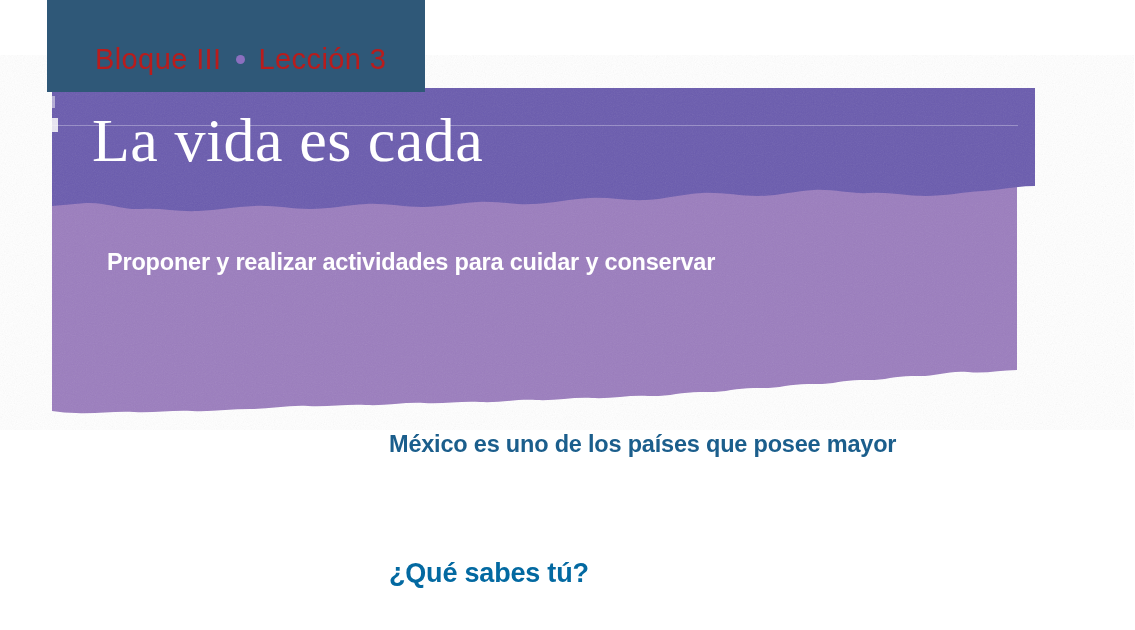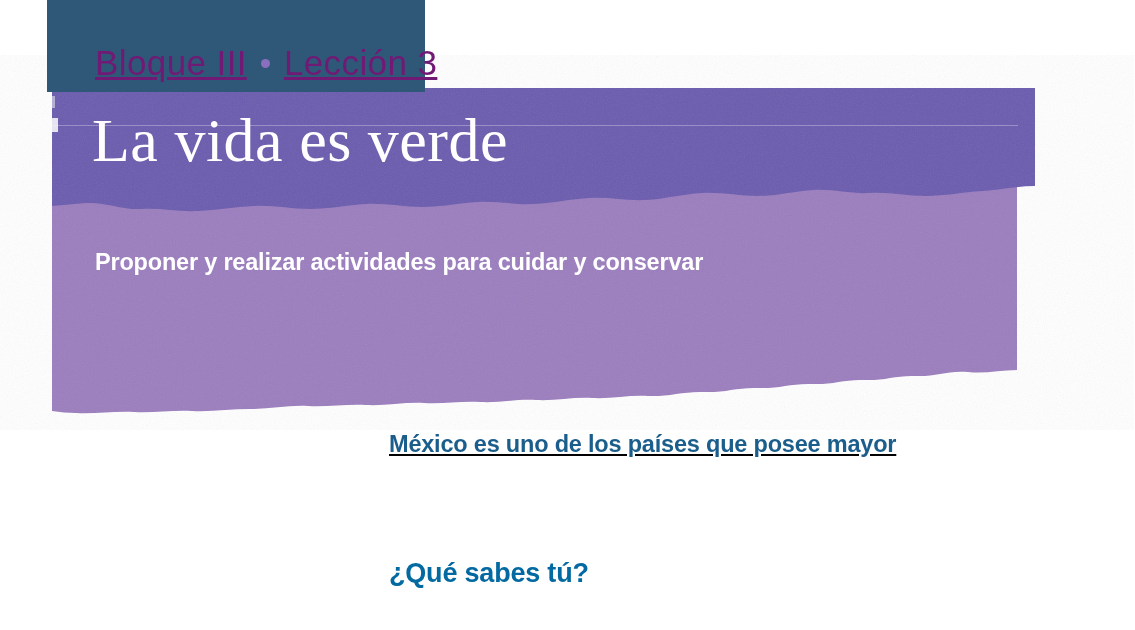--- a/index.html
+++ b/index.html
@@ -40,27 +40,26 @@
     top: 0px;
     width: 378px;
     height: 92px;
     background: #2f5878;
     box-sizing: border-box;
   }
   .eyebrow-text {
     position: absolute;
     left: 95px;
     top: 45px;
-    font-size: 35px;
+    font-size: 29px;
     letter-spacing: 0.4px;
-    color: #701a75;
+    color: #b91c1c;
     font-weight: 400;
     white-space: nowrap;
     line-height: 1;
-    text-decoration: underline;
   }
   .eyebrow-dot {
     display: inline-block;
     width: 9px;
     height: 9px;
     border-radius: 50%;
     background: #8b6fbf;
     vertical-align: middle;
     margin: 0 14px 4px 14px;
   }
@@ -102,29 +101,29 @@
     color: #1f5f95;
     line-height: 1.42;
     letter-spacing: -0.2px;
   }
   .learn-body {
     font-size: 23.5px;
     font-weight: bold;
     color: #ffffff;
     line-height: 1.42;
     letter-spacing: -0.2px;
+    margin-left: 12px;
   }
 
   
   .intro-block {
     position: absolute;
     left: 389px;
     top: 425px;
     width: 660px;
-    text-decoration: underline;
   }
   .intro-line {
     font-size: 23.5px;
     font-weight: bold;
     color: #1b5e8c;
     line-height: 1.62;
     letter-spacing: -0.2px;
   }
 
   
@@ -223,21 +222,21 @@
     </svg>
 
     <div class="eyebrow-box"></div>
 
     <div class="eyebrow-text">
       <span>Bloque III</span><span class="eyebrow-dot"></span><span>Lección 3</span>
     </div>
 
     <div class="seam-line"></div>
 
-    <div class="page-title">La vida es verde</div>
+    <div class="page-title">La vida es cada</div>
 
     <div class="learn-block">
       <div class="learn-body">Proponer y realizar actividades para cuidar y conservar</div>
     </div>
   </div>
 
   <div class="intro-block">
     <div class="intro-line">México es uno de los países que posee mayor</div>
   </div>
 

